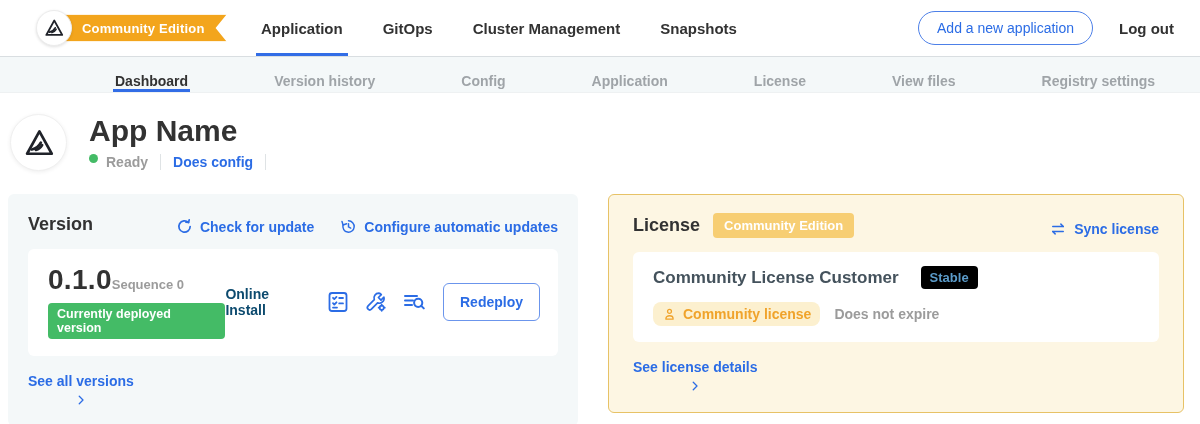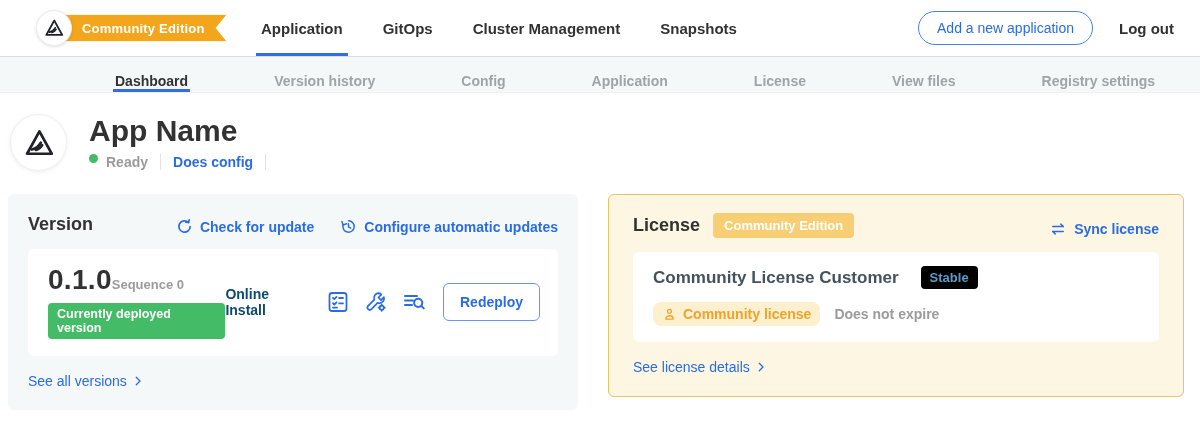--- a/index.html
+++ b/index.html
@@ -48,21 +48,21 @@
   .vdiv { width:1px; height:16px; background:#dfe3e5; margin:0 12px; }
   .edit-config { color:#2b6ce5; font-weight:700; font-size:14px; cursor:pointer; }
 
   
   .cards { display:flex; gap:30px; padding:23px 16px 0 8px; align-items:flex-start; }
   .card-head { display:flex; align-items:flex-end; justify-content:space-between; }
   .card-title { font-size:18px; font-weight:700; margin:0; }
   .icon-link { display:inline-flex; align-items:center; gap:7px; color:#2b6ce5; font-size:14px; font-weight:700; cursor:pointer; }
   .head-links { display:flex; align-items:center; gap:26px; }
   .inner-card { background:#fff; border-radius:6px; margin-top:14px; }
-  .see-link { display:inline-flex; align-items:center; gap:5px; color:#2b6ce5; font-weight:400; font-size:14px; margin-top:17px; cursor:pointer; }
+  .see-link { display:inline-flex; align-items:center; gap:5px; color:#2b6ce5; font-weight:700; font-size:14px; margin-top:17px; cursor:pointer;flex-direction:column; }
 
   
   .version-card { width:570px; background:#f4f8f9; border-radius:6px; padding:20px; }
   .version-inner { display:flex; justify-content:space-between; align-items:center; padding:15px 18px 17px 20px; }
   .ver-row { display:flex; align-items:baseline; }
   .ver-num { font-size:28px; font-weight:800; letter-spacing:.3px; }
   .seq { color:#9b9b9b; font-size:13px; font-weight:600; }
   .deployed-badge { display:inline-block; background:#44bb66; color:#fff; font-size:12.5px; font-weight:700;
     padding:4px 9px; border-radius:4px; margin-top:7px; }
   .deploy-date { color:#9b9b9b; font-size:13.5px; font-weight:600; margin-top:11px; }

